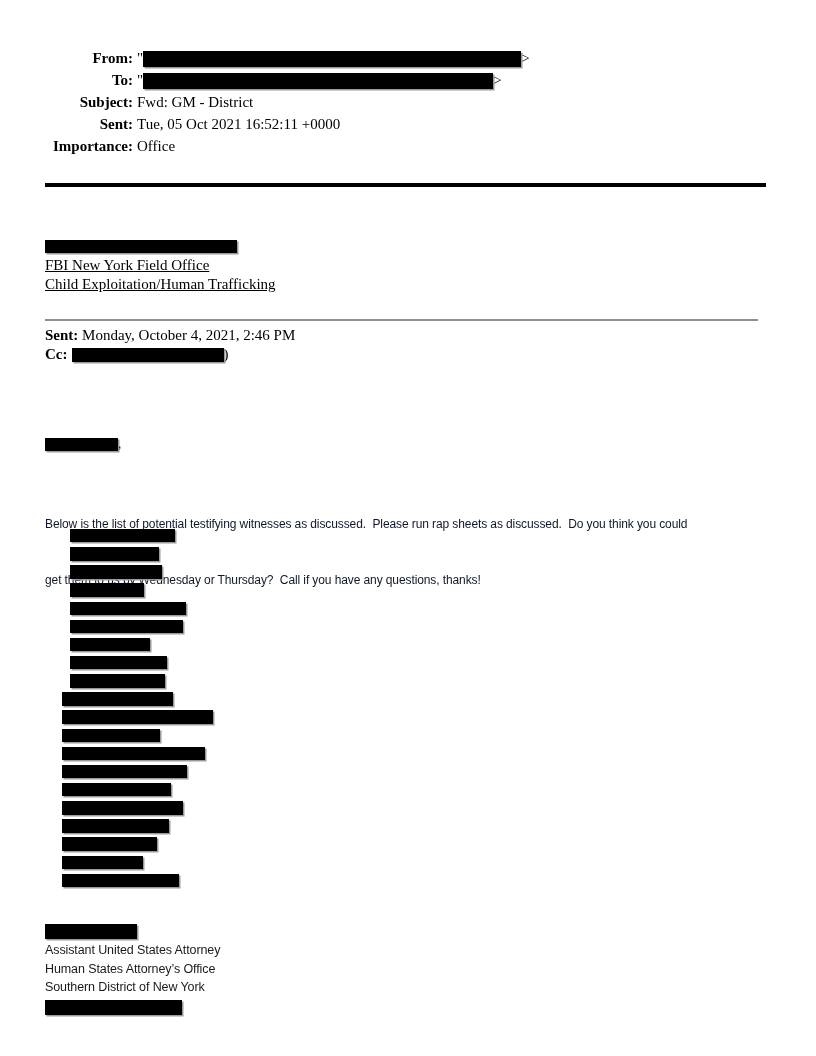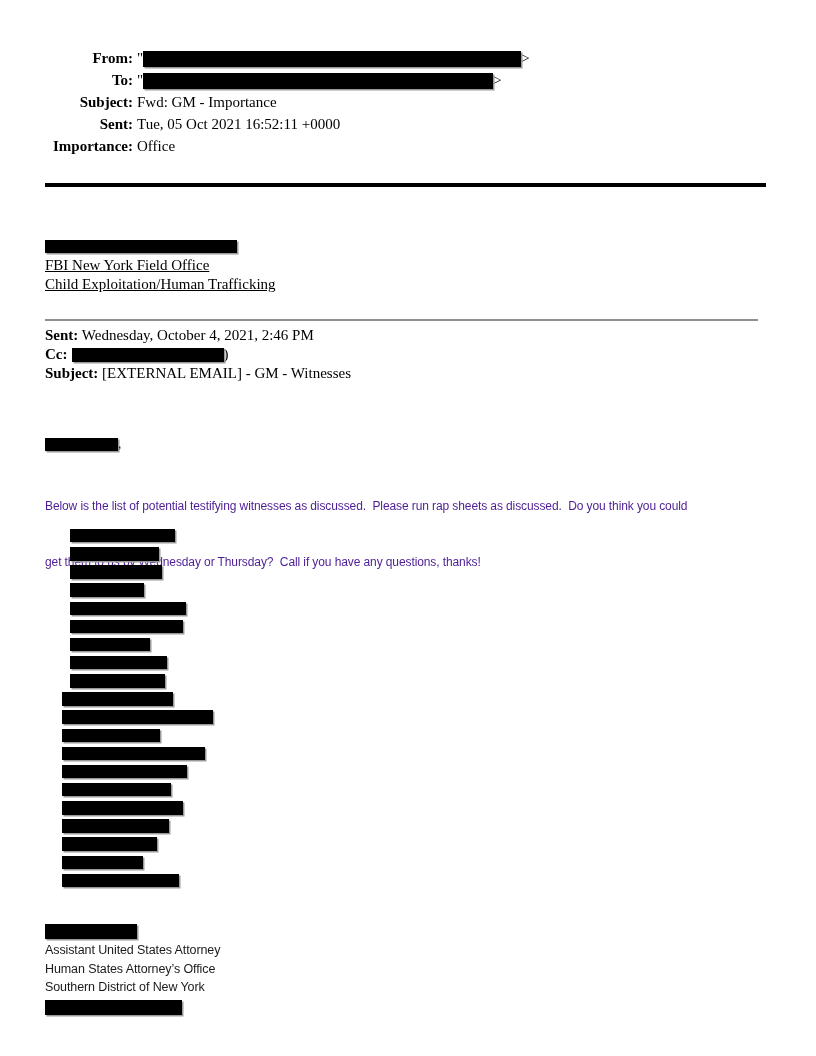--- a/index.html
+++ b/index.html
@@ -84,26 +84,26 @@
     left: 45px; top: 436px;
     font-family: "Liberation Sans", sans-serif;
     font-size: 12.5px;
     line-height: 17px;
   }
   .greeting .redact { height: 13px; }
 
   
   .body-text {
     position: absolute;
-    left: 45px; top: 460px;
+    left: 45px; top: 478px;
     font-family: "Liberation Sans", sans-serif;
     font-size: 12px;
     letter-spacing: -0.1px;
     line-height: 18.6px;
-    color: #4c1d95;
+    color: #0f172a;
     white-space: pre;
   }
 
   
   .witness-list {
     position: absolute;
     left: 45px; top: 529px;
   }
   .witness-list .redact {
     display: block;
@@ -135,21 +135,21 @@
     <div class="hrow">
       <span class="hlabel">From:</span>
       <span class="hval"><span>"</span><span class="redact bar-h17" style="width: 378px;"></span><span>&gt;</span></span>
     </div>
     <div class="hrow">
       <span class="hlabel">To:</span>
       <span class="hval"><span>"</span><span class="redact bar-h17" style="width: 350px;"></span><span>&gt;</span></span>
     </div>
     <div class="hrow">
       <span class="hlabel">Subject:</span>
-      <span class="hval">Fwd: GM - Importance</span>
+      <span class="hval">Fwd: GM - District</span>
     </div>
     <div class="hrow">
       <span class="hlabel">Sent:</span>
       <span class="hval">Tue, 05 Oct 2021 16:52:11 +0000</span>
     </div>
     <div class="hrow">
       <span class="hlabel">Importance:</span>
       <span class="hval">Office</span>
     </div>
   </div>
@@ -160,28 +160,24 @@
     <span class="redact block" style="width: 192px;"></span>
     <div>FBI New York Field Office</div>
     <div>Child Exploitation/Human Trafficking</div>
   </div>
 
   <div class="rule-thin"></div>
 
   <div class="quoted-header">
     <div>
       <span class="qlabel">Sent:</span>
-      <span>Wednesday, October 4, 2021, 2:46 PM</span>
+      <span>Monday, October 4, 2021, 2:46 PM</span>
     </div>
     <div>
       <span class="qlabel">Cc:</span><span class="redact bar-h14" style="width: 152px;"></span><span>)</span>
-    </div>
-    <div>
-      <span class="qlabel">Subject:</span>
-      <span>[EXTERNAL EMAIL] - GM - Witnesses</span>
     </div>
   </div>
 
   <div class="greeting">
     <span class="redact" style="width: 73px;"></span><span>,</span>
   </div>
 
   <div class="body-text">
     <div>Below is the list of potential testifying witnesses as discussed.  Please run rap sheets as discussed.  Do you think you could</div>
     <div>get them to us by Wednesday or Thursday?  Call if you have any questions, thanks!</div>

